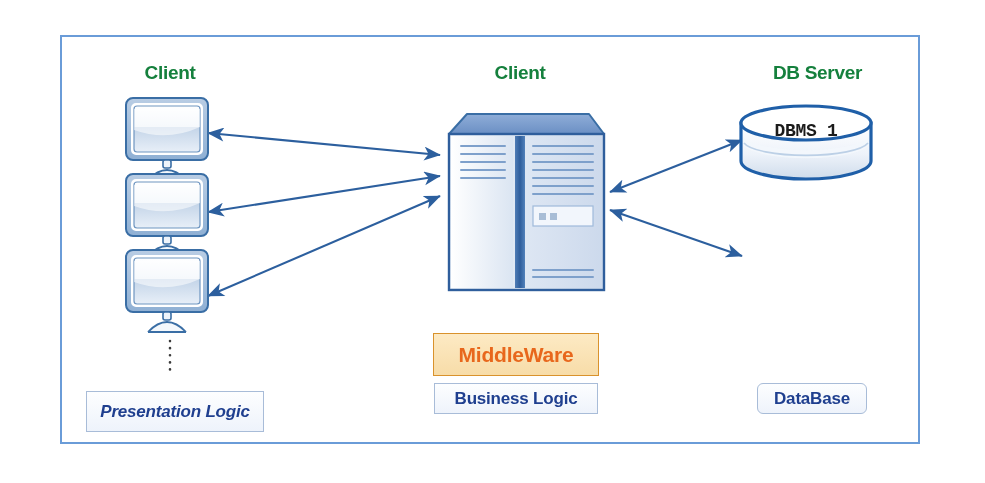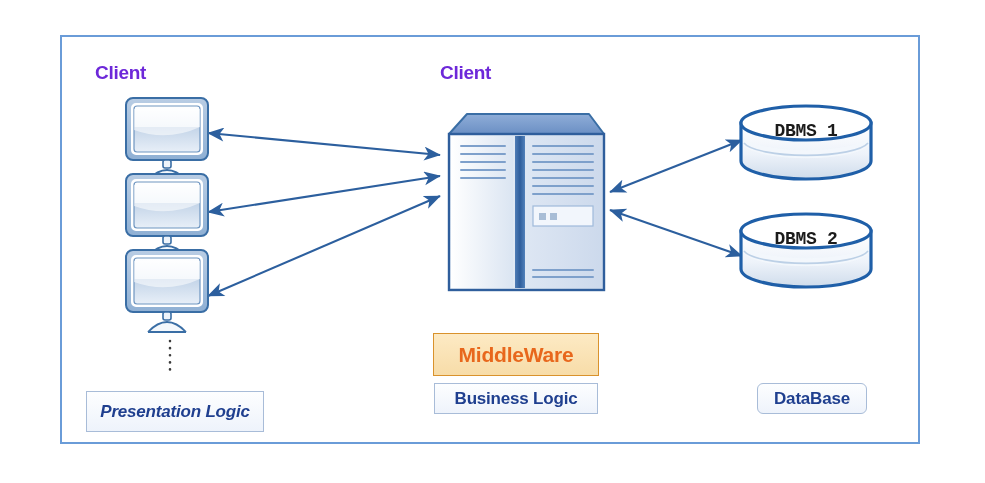--- a/index.html
+++ b/index.html
@@ -22,23 +22,24 @@
     width: 860px;
     height: 409px;
     border: 2px solid #6a9cd8;
     background: #ffffff;
     box-sizing: border-box;
   }
   .heading {
     position: absolute;
     font-weight: bold;
     font-size: 19px;
-    color: #6d28d9;
+    color: #15803d;
     letter-spacing: -0.3px;
     white-space: nowrap;
+    text-align: center;
   }
   #heading-client  { left: 95px;  top: 62px;  width: 150px; }
   #heading-server  { left: 440px; top: 62px;  width: 160px; }
   #heading-dbserver{ left: 735px; top: 62px;  width: 165px; }
 
   .tier-label {
     position: absolute;
     box-sizing: border-box;
     border: 1px solid #a8bcd8;
     background: linear-gradient(180deg,#fdfeff 0%, #eef3fb 100%);
@@ -105,20 +106,21 @@
 </style>
 </head>
 <body>
 
 <div id="stage">
 
   <div id="diagram-frame"></div>
 
   <div class="heading" id="heading-client">Client</div>
   <div class="heading" id="heading-server">Client</div>
+  <div class="heading" id="heading-dbserver">DB Server</div>
 
   <svg class="arrow-layer" id="arrows" width="985" height="483" viewBox="0 0 985 483">
     <defs>
       <marker id="ahead" markerWidth="9" markerHeight="9" refX="7.6" refY="3.3" orient="auto" markerUnits="strokeWidth">
         <path d="M0,0 L8,3.3 L0,6.6 L2.1,3.3 Z" fill="#2c5f9e"></path>
       </marker>
       <marker id="atail" markerWidth="9" markerHeight="9" refX="0.4" refY="3.3" orient="auto" markerUnits="strokeWidth">
         <path d="M8,0 L0,3.3 L8,6.6 L5.9,3.3 Z" fill="#2c5f9e"></path>
       </marker>
     </defs>
@@ -252,29 +254,20 @@
         </linearGradient>
       </defs>
       <path d="M4,18 L4,56 A65,18 0 0 0 134,56 L134,18 Z" fill="url(#cylbody)" stroke="#1f5fa8" stroke-width="3.2"></path>
       <ellipse cx="69" cy="18" rx="65" ry="17" fill="#ffffff" stroke="#1f5fa8" stroke-width="3.2"></ellipse>
       <path d="M6,32 A64,16 0 0 0 132,32 L132,40 A64,16 0 0 1 6,40 Z" fill="#f3f7fc" opacity="0.9"></path>
       <path d="M7,38 A63,15 0 0 0 131,38" fill="none" stroke="#bcd0e6" stroke-width="1.6"></path>
     </svg>
     <div class="dbms-text">DBMS 1</div>
   </div>
 
-  <div class="dbms-node" id="dbms-2">
-    <svg width="138" height="78" viewBox="0 0 138 78">
-      <path d="M4,18 L4,56 A65,18 0 0 0 134,56 L134,18 Z" fill="url(#cylbody)" stroke="#1f5fa8" stroke-width="3.2"></path>
-      <ellipse cx="69" cy="18" rx="65" ry="17" fill="#ffffff" stroke="#1f5fa8" stroke-width="3.2"></ellipse>
-      <path d="M6,32 A64,16 0 0 0 132,32 L132,40 A64,16 0 0 1 6,40 Z" fill="#f3f7fc" opacity="0.9"></path>
-      <path d="M7,38 A63,15 0 0 0 131,38" fill="none" stroke="#bcd0e6" stroke-width="1.6"></path>
-    </svg>
-    <div class="dbms-text">DBMS 2</div>
-  </div>
 
   <div id="label-middleware">MiddleWare</div>
 
   <div class="tier-label" id="label-presentation">Presentation Logic</div>
   <div class="tier-label" id="label-business">Business Logic</div>
   <div class="tier-label" id="label-database">DataBase</div>
 
 </div>
 
 </body></html>

